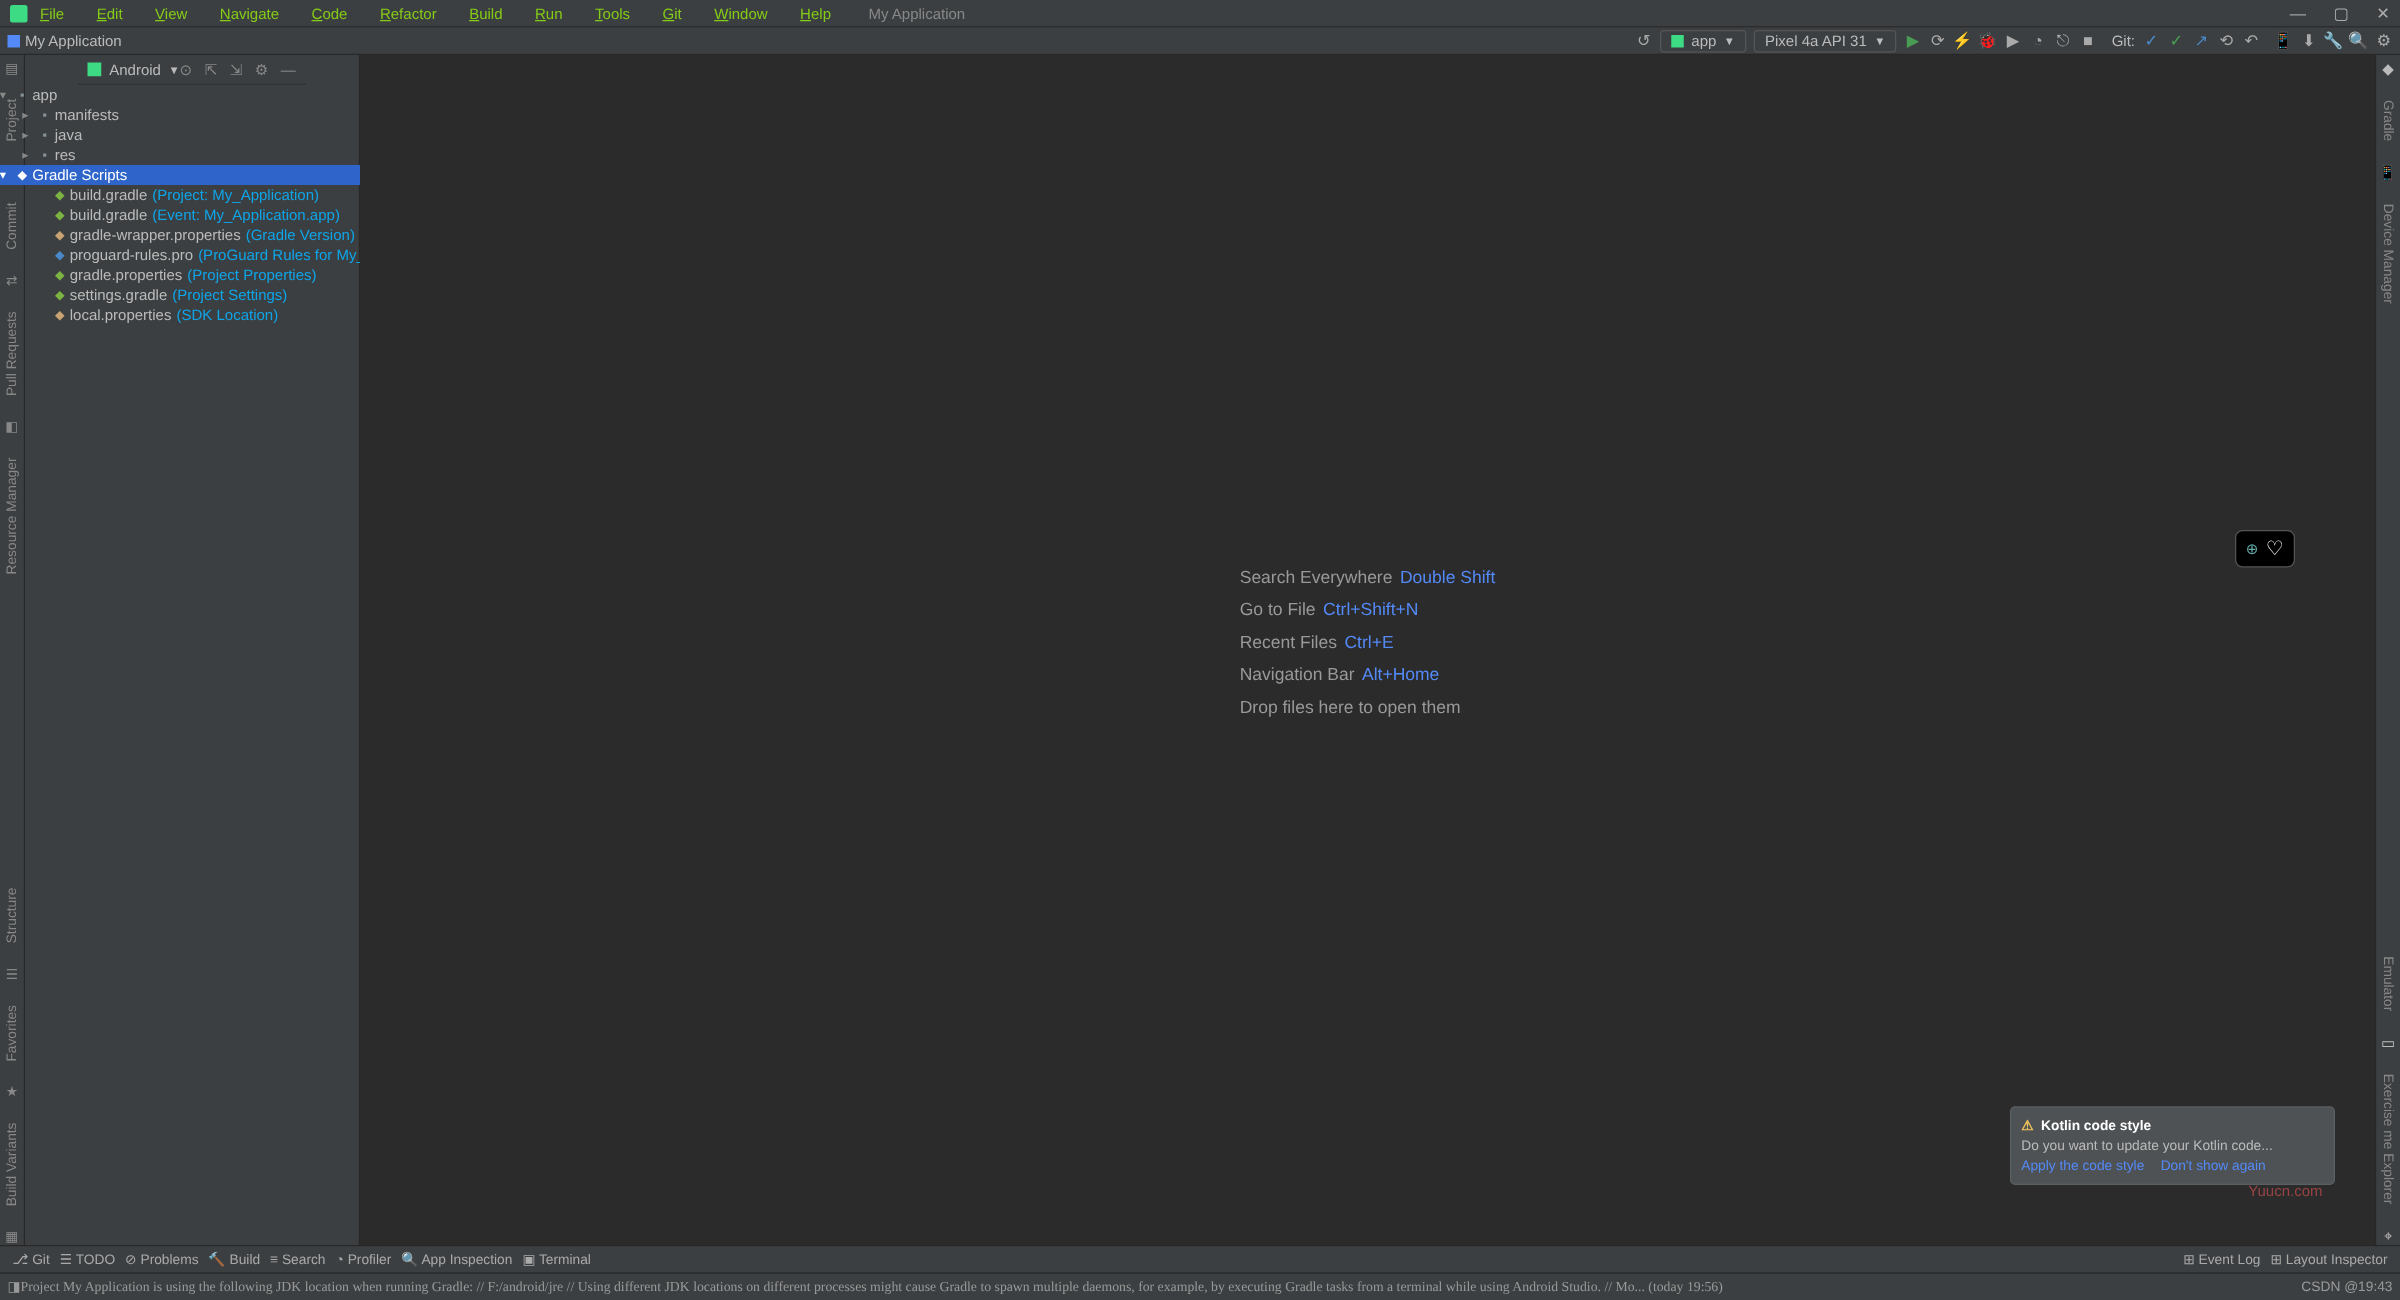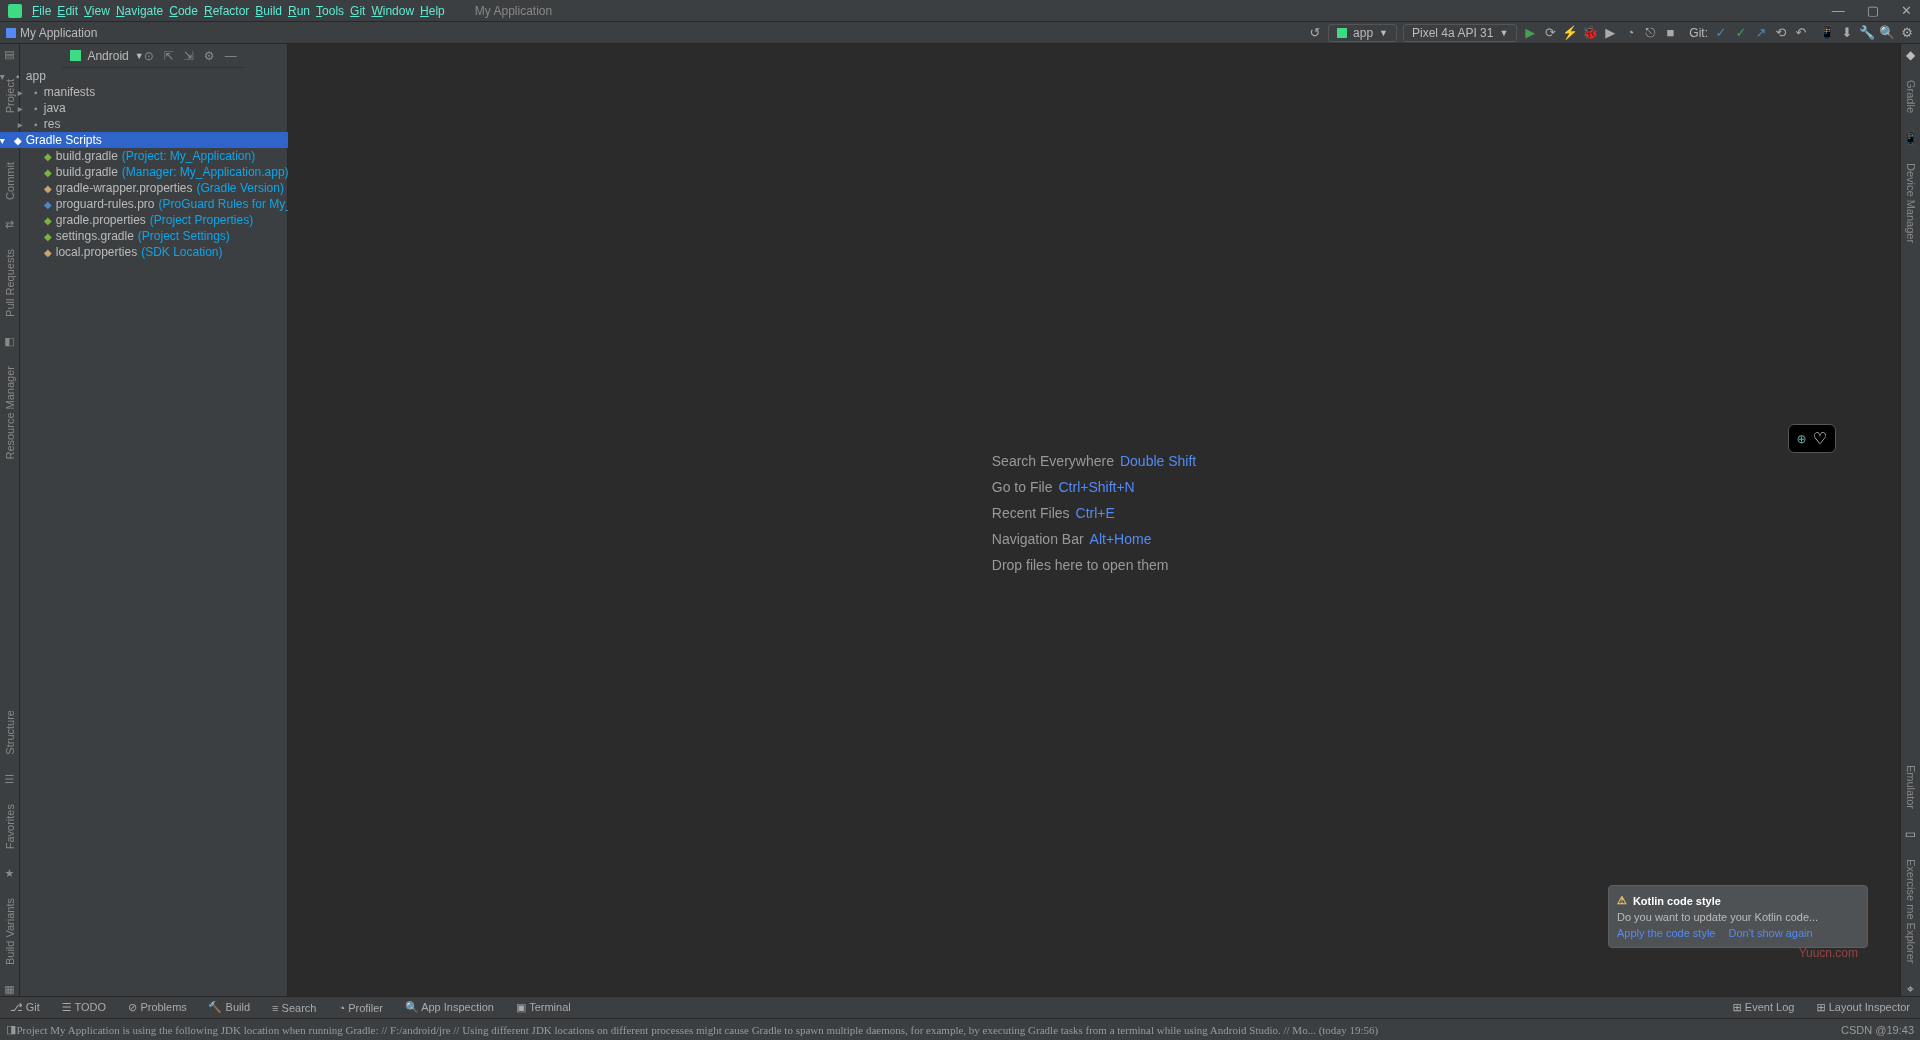--- a/index.html
+++ b/index.html
@@ -1,19 +1,19 @@
 <!DOCTYPE html>
 <html><head>
 <meta charset="utf-8">
 <style>
 * { margin: 0; padding: 0; box-sizing: border-box; font-family: "Segoe UI", Arial, sans-serif; }
 body { background: #2b2b2b; color: #bbbbbb; font-size: 12px; width: 1920px; height: 1040px; overflow: hidden; position: relative; }
 .title-bar { height: 22px; background: #3c3f41; display: flex; align-items: center; padding: 0 8px; border-bottom: 1px solid #282828; }
 .logo-icon { width: 14px; height: 14px; background: #3ddc84; border-radius: 2px; margin-right: 10px; }
-.menu-bar { display: flex; gap: 6px; color: #5eead4; }
+.menu-bar { display: flex; gap: 26px; color: #84cc16; }
 .menu-item { cursor: pointer; }
 .menu-item::first-letter { text-decoration: underline; }
 .title-text { margin-left: 30px; color: #888; }
 .title-controls { margin-left: auto; display: flex; gap: 22px; color: #aaa; font-size: 13px; }
 .nav-bar { height: 22px; background: #3c3f41; display: flex; align-items: center; padding: 0 6px; border-bottom: 1px solid #282828; }
 .nav-crumb { display: flex; align-items: center; gap: 4px; color: #bbb; }
 .nav-crumb .sq { width: 10px; height: 10px; background: #548af7; }
 .nav-right { margin-left: auto; display: flex; align-items: center; gap: 6px; }
 .config-box { border: 1px solid #555; border-radius: 3px; padding: 1px 8px; display: flex; align-items: center; gap: 6px; background: #3c3f41; }
 .config-box .droid { width: 10px; height: 10px; background: #3ddc84; }
@@ -44,21 +44,21 @@
 .hint { color: #0ea5e9; margin-left: 4px; }
 .editor { flex: 1; background: #2b2b2b; position: relative; }
 .empty-hints { position: absolute; left: 50%; top: 50%; transform: translate(-50%, -55%); color: #999; font-size: 14px; }
 .empty-hints div { margin: 10px 0; }
 .empty-hints .kb { color: #548af7; margin-left: 6px; }
 .notification { position: absolute; right: 32px; bottom: 48px; width: 260px; background: #4e5254; border: 1px solid #5a5f61; border-radius: 4px; padding: 8px; font-size: 11px; }
 .notification .title { font-weight: bold; color: #fff; display: flex; align-items: center; gap: 6px; }
 .notification .warn { color: #f2c55c; }
 .notification .body { color: #bbb; margin: 4px 0; }
 .notification .actions a { color: #548af7; margin-right: 10px; text-decoration: none; cursor: pointer; }
-.bottom-toolbar { height: 22px; background: #3c3f41; border-top: 1px solid #282828; display: flex; align-items: center; padding: 0 10px; gap: 22px; font-size: 11px; color: #aaa; }
+.bottom-toolbar { height: 22px; background: #3c3f41; border-top: 1px solid #282828; display: flex; align-items: center; padding: 0 10px; gap: 8px; font-size: 11px; color: #aaa; }
 .bottom-toolbar .spacer { flex: 1; }
 .status-bar { height: 22px; background: #3c3f41; border-top: 1px solid #282828; display: flex; align-items: center; padding: 0 6px; font-size: 11px; color: #999; }
 .status-bar .msg { white-space: nowrap; overflow: hidden; text-overflow: ellipsis; flex: 1; margin-right: 10px; font-family: Liberation Serif, serif; }
 .watermark { position: absolute; right: 42px; bottom: 36px; color: #b34a4a; font-size: 12px; opacity: 0.8; }
 .floating-widget { position: absolute; right: 64px; top: 380px; background: #000; border: 1px solid #555; border-radius: 6px; padding: 4px 8px; display: flex; align-items: center; gap: 6px; }
 .floating-widget .heart { font-size: 16px; color: #fff; }
 .git-group { display: flex; align-items: center; gap: 6px; margin: 0 6px; }
 .git-label { margin-right: 0; }
 </style>
 </head>
@@ -190,21 +190,21 @@
           <div class="tree-row" style="padding-left: 36px;">
             <span class="arrow"></span>
             <span class="ic gfile">◆</span>
             <span>build.gradle</span>
             <span class="hint">(Project: My_Application)</span>
           </div>
           <div class="tree-row" style="padding-left: 36px;">
             <span class="arrow"></span>
             <span class="ic gfile">◆</span>
             <span>build.gradle</span>
-            <span class="hint">(Manager: My_Application.app)</span>
+            <span class="hint">(Event: My_Application.app)</span>
           </div>
           <div class="tree-row" style="padding-left: 36px;">
             <span class="arrow"></span>
             <span class="ic pfile">◆</span>
             <span>gradle-wrapper.properties</span>
             <span class="hint">(Gradle Version)</span>
           </div>
           <div class="tree-row" style="padding-left: 36px;">
             <span class="arrow"></span>
             <span class="ic lfile">◆</span>

